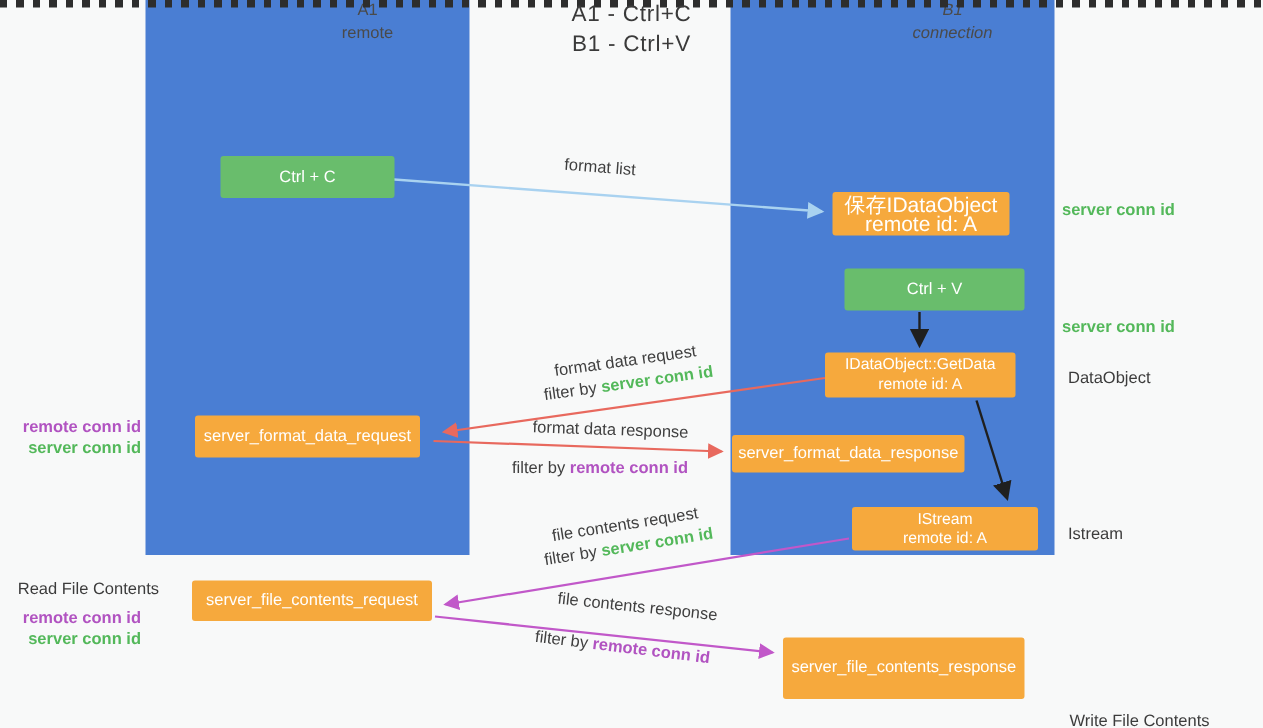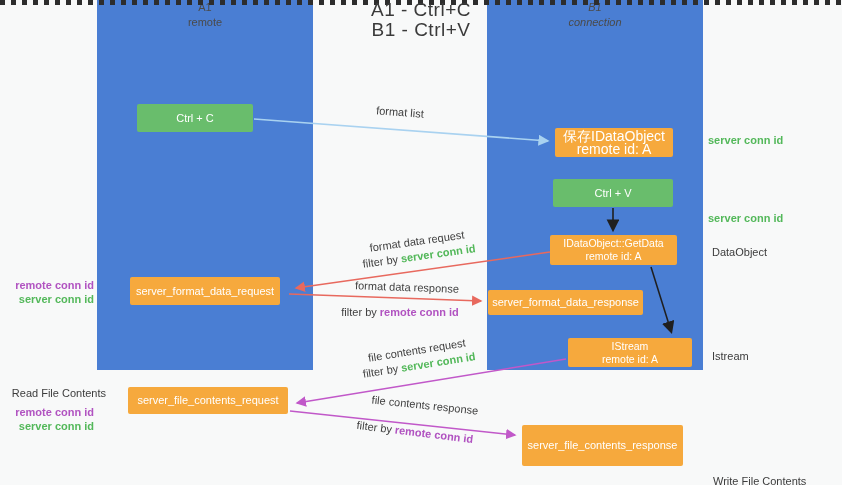--- a/index.html
+++ b/index.html
@@ -10,29 +10,30 @@
     background:#f8f9f9;
     font-family:"Liberation Sans", sans-serif;
     color:#3c3c3c;
     overflow:hidden;
   }
   .abs { position:absolute; }
 
   .title {
     left:0; top:8; width:842px;
     text-align:center;
-    font-size:19px; line-height:20px;
+    font-size:15px; line-height:20px;
     color:#3a3a3a; letter-spacing:.5px;
     z-index:4;
   }
 
   .col-hdr {
     top:56; width:216px; text-align:center;
     font-size:11px; line-height:15px; color:#4a4a4a;
     z-index:2;
+    margin-left:40px;
   }
   .lifeline {
     top:90; width:216px; height:370px;
     background:#4a7ed3;
     z-index:1;
   }
 
   .dotted {
     left:0; top:169; width:842px; height:5px;
     background:repeating-linear-gradient(to right,#2d2d2d 0 5px,transparent 5px 11px);
@@ -48,20 +49,21 @@
     align-items:center; justify-content:center;
     text-align:center; border-radius:2px;
     z-index:4;
   }
   .action {
     background:#69bd6c; color:#ffffff;
     font-size:11px;
     display:flex; align-items:center; justify-content:center;
     text-align:center; border-radius:2px;
     z-index:4;
+    margin-left:10px;
   }
 
   .flow-label {
     font-size:11px; color:#3f3f3f;
     text-align:center; z-index:5; white-space:nowrap;
   }
   .flow-label .key-green { color:#53b85a; font-weight:bold; }
   .flow-label .key-purple { color:#b153c1; font-weight:bold; }
 
   .side-label { font-size:11px; color:#3c3c3c; z-index:5; white-space:nowrap; }

